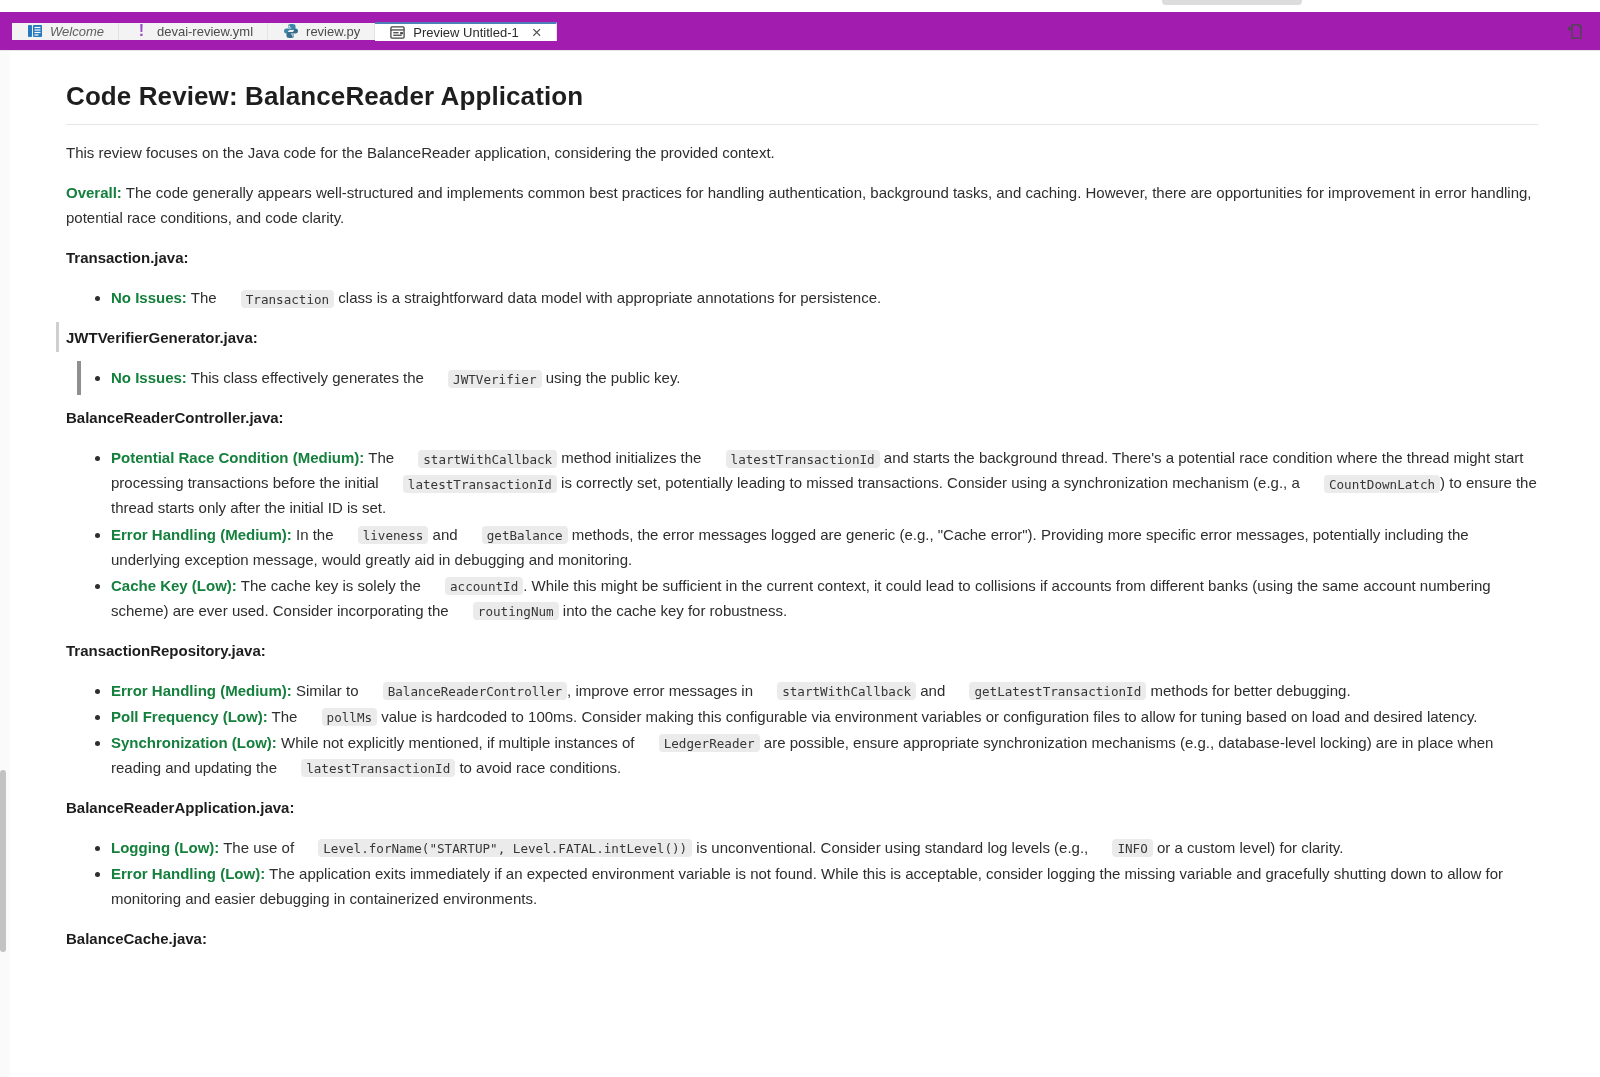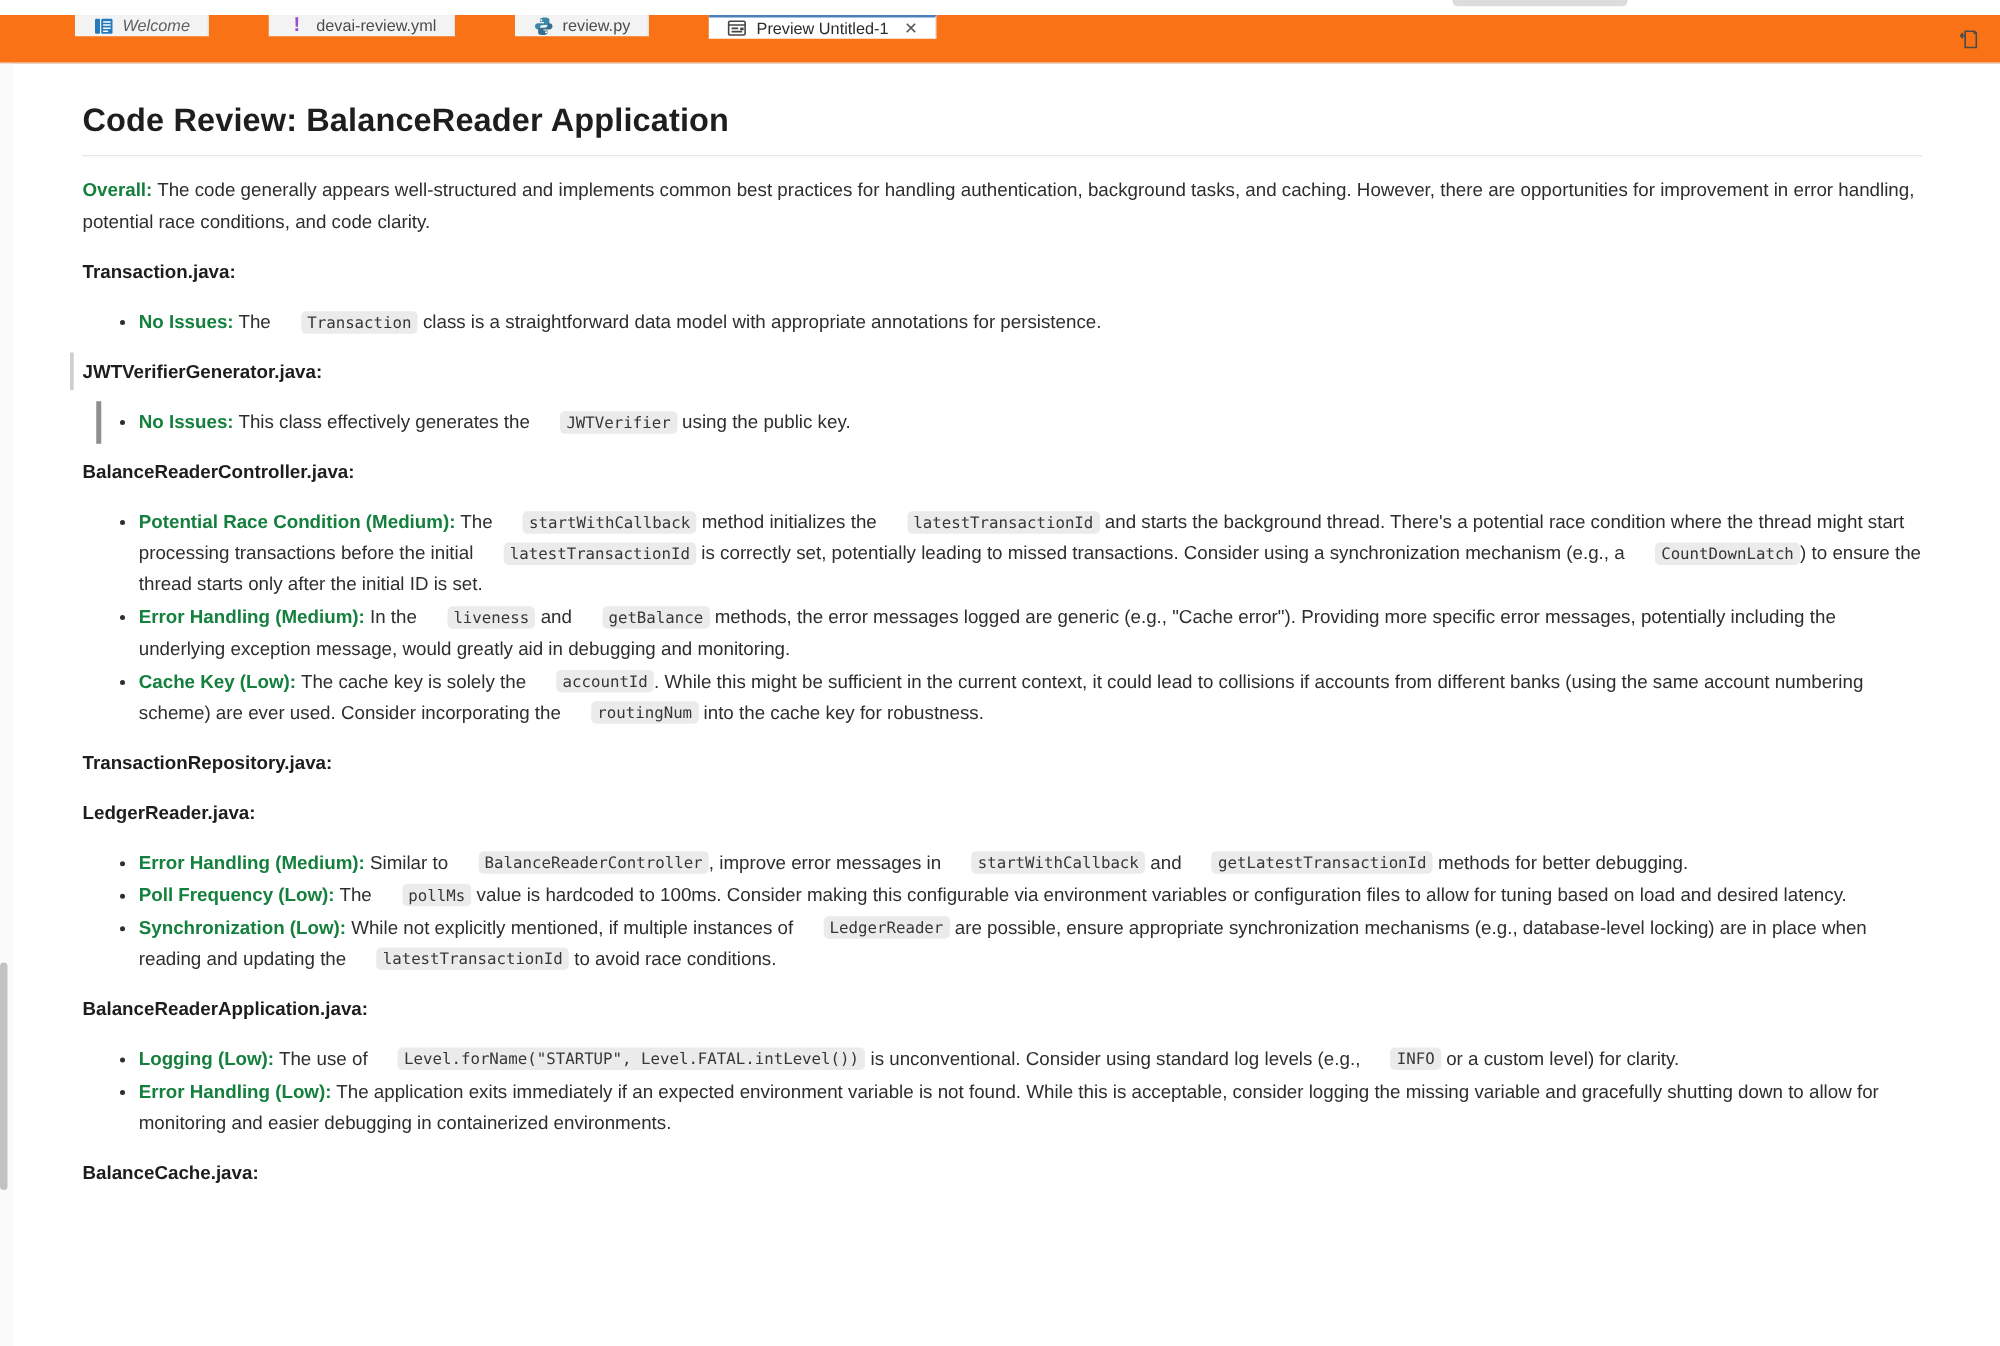--- a/index.html
+++ b/index.html
@@ -4,22 +4,22 @@
 <style>
   * { margin:0; padding:0; box-sizing:border-box; }
   html,body { width:1600px; height:1077px; overflow:hidden; background:#fff;
               font-family:"Liberation Sans", sans-serif; }
 
   
   .top-strip { height:12px; background:#fff; position:relative; }
   .palette-remnant { position:absolute; left:1162px; top:0; width:140px; height:5px;
                      background:#dcdcdc; border-radius:0 0 4px 4px; }
 
-  .tab-bar { height:39px; background:#f97316; border-bottom:1px solid #e7e7e7;
-             display:flex; align-items:flex-start; position:relative;gap:48px; }
+  .tab-bar { height:39px; background:#a21caf; border-bottom:1px solid #e7e7e7;
+             display:flex; align-items:center; position:relative; }
   .tab-bar-left-gap { width:12px; background:#fff; border-right:1px solid #e5e5e5; }
   .tab { display:flex; align-items:center; gap:7px; padding:0 14px;
          border-right:1px solid #e3e3e3; font-size:13px; color:#4c4c4c;
          background:#f3f3f3; cursor:pointer; white-space:nowrap; overflow:hidden; }
   .tab.active { background:#fff; border-top:2.5px solid #4d7fb8; color:#2b2b2b;
                 margin-bottom:-1px; border-right:1px solid #e3e3e3; }
   .tab .label { overflow:hidden; text-overflow:clip; }
   .tab .label.italic { font-style:italic; color:#5f5f5f; }
   .tab .secondary { color:#8d8d8d; font-size:12.5px; margin-left:2px; }
   .tab .dot { width:8px; height:8px; border-radius:50%; background:#3c3c3c; margin-left:6px; flex:none; }
@@ -123,37 +123,37 @@
   </div>
 </div>
 
 <div class="work-area">
   <div class="left-strip">
     <div class="left-scrollbar-thumb"></div>
   </div>
   <div class="preview-pane">
     <h1 class="doc-title">Code Review: BalanceReader Application</h1>
     <div class="doc-body" id="doc-blocks">
+        <p>This review focuses on the Java code for the BalanceReader application, considering the provided context.</p>
         <p><strong>Overall:</strong> The code generally appears well-structured and implements common best practices for handling authentication, background tasks, and caching. However, there are opportunities for improvement in error handling, potential race conditions, and code clarity.</p>
         <p class="file-heading">Transaction.java:</p>
         <ul>
           <li class=""><strong>No Issues:</strong> The <code>Transaction</code> class is a straightforward data model with appropriate annotations for persistence.</li>
         </ul>
         <p class="file-heading marker-light">JWTVerifierGenerator.java:</p>
         <ul>
           <li class="marker-dark"><strong>No Issues:</strong> This class effectively generates the <code>JWTVerifier</code> using the public key.</li>
         </ul>
         <p class="file-heading">BalanceReaderController.java:</p>
         <ul>
           <li class=""><strong>Potential Race Condition (Medium):</strong> The <code>startWithCallback</code> method initializes the <code>latestTransactionId</code> and starts the background thread. There's a potential race condition where the thread might start processing transactions before the initial <code>latestTransactionId</code> is correctly set, potentially leading to missed transactions. Consider using a synchronization mechanism (e.g., a <code>CountDownLatch</code>) to ensure the thread starts only after the initial ID is set.</li>
           <li class=""><strong>Error Handling (Medium):</strong> In the <code>liveness</code> and <code>getBalance</code> methods, the error messages logged are generic (e.g., "Cache error"). Providing more specific error messages, potentially including the underlying exception message, would greatly aid in debugging and monitoring.</li>
           <li class=""><strong>Cache Key (Low):</strong> The cache key is solely the <code>accountId</code>. While this might be sufficient in the current context, it could lead to collisions if accounts from different banks (using the same account numbering scheme) are ever used. Consider incorporating the <code>routingNum</code> into the cache key for robustness.</li>
         </ul>
         <p class="file-heading">TransactionRepository.java:</p>
-        <p class="file-heading">LedgerReader.java:</p>
         <ul>
           <li class=""><strong>Error Handling (Medium):</strong> Similar to <code>BalanceReaderController</code>, improve error messages in <code>startWithCallback</code> and <code>getLatestTransactionId</code> methods for better debugging.</li>
           <li class=""><strong>Poll Frequency (Low):</strong> The <code>pollMs</code> value is hardcoded to 100ms. Consider making this configurable via environment variables or configuration files to allow for tuning based on load and desired latency.</li>
           <li class=""><strong>Synchronization (Low):</strong> While not explicitly mentioned, if multiple instances of <code>LedgerReader</code> are possible, ensure appropriate synchronization mechanisms (e.g., database-level locking) are in place when reading and updating the <code>latestTransactionId</code> to avoid race conditions.</li>
         </ul>
         <p class="file-heading">BalanceReaderApplication.java:</p>
         <ul>
           <li class=""><strong>Logging (Low):</strong> The use of <code>Level.forName("STARTUP", Level.FATAL.intLevel())</code> is unconventional. Consider using standard log levels (e.g., <code>INFO</code> or a custom level) for clarity.</li>
           <li class=""><strong>Error Handling (Low):</strong> The application exits immediately if an expected environment variable is not found. While this is acceptable, consider logging the missing variable and gracefully shutting down to allow for monitoring and easier debugging in containerized environments.</li>
         </ul>

